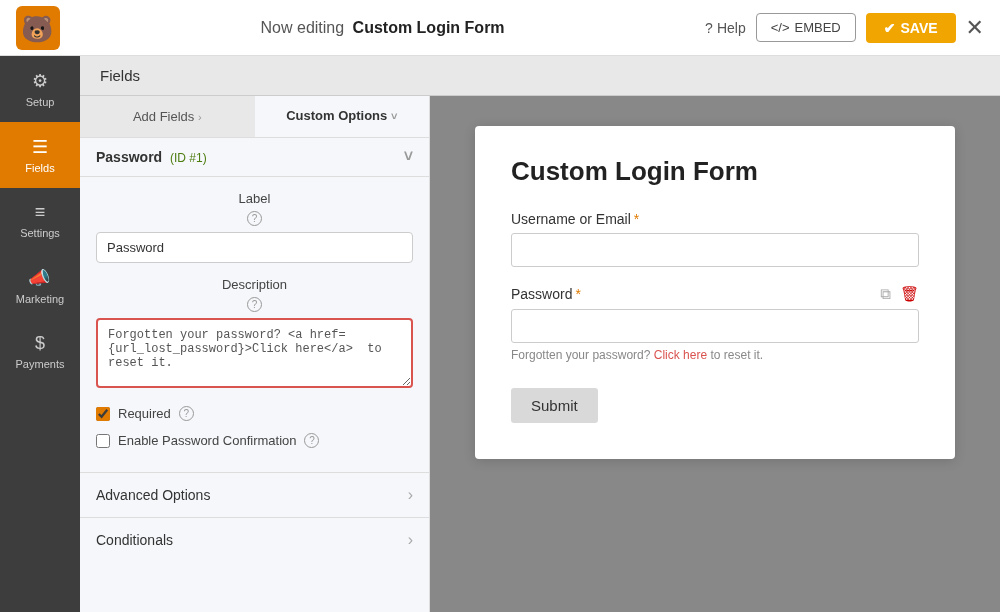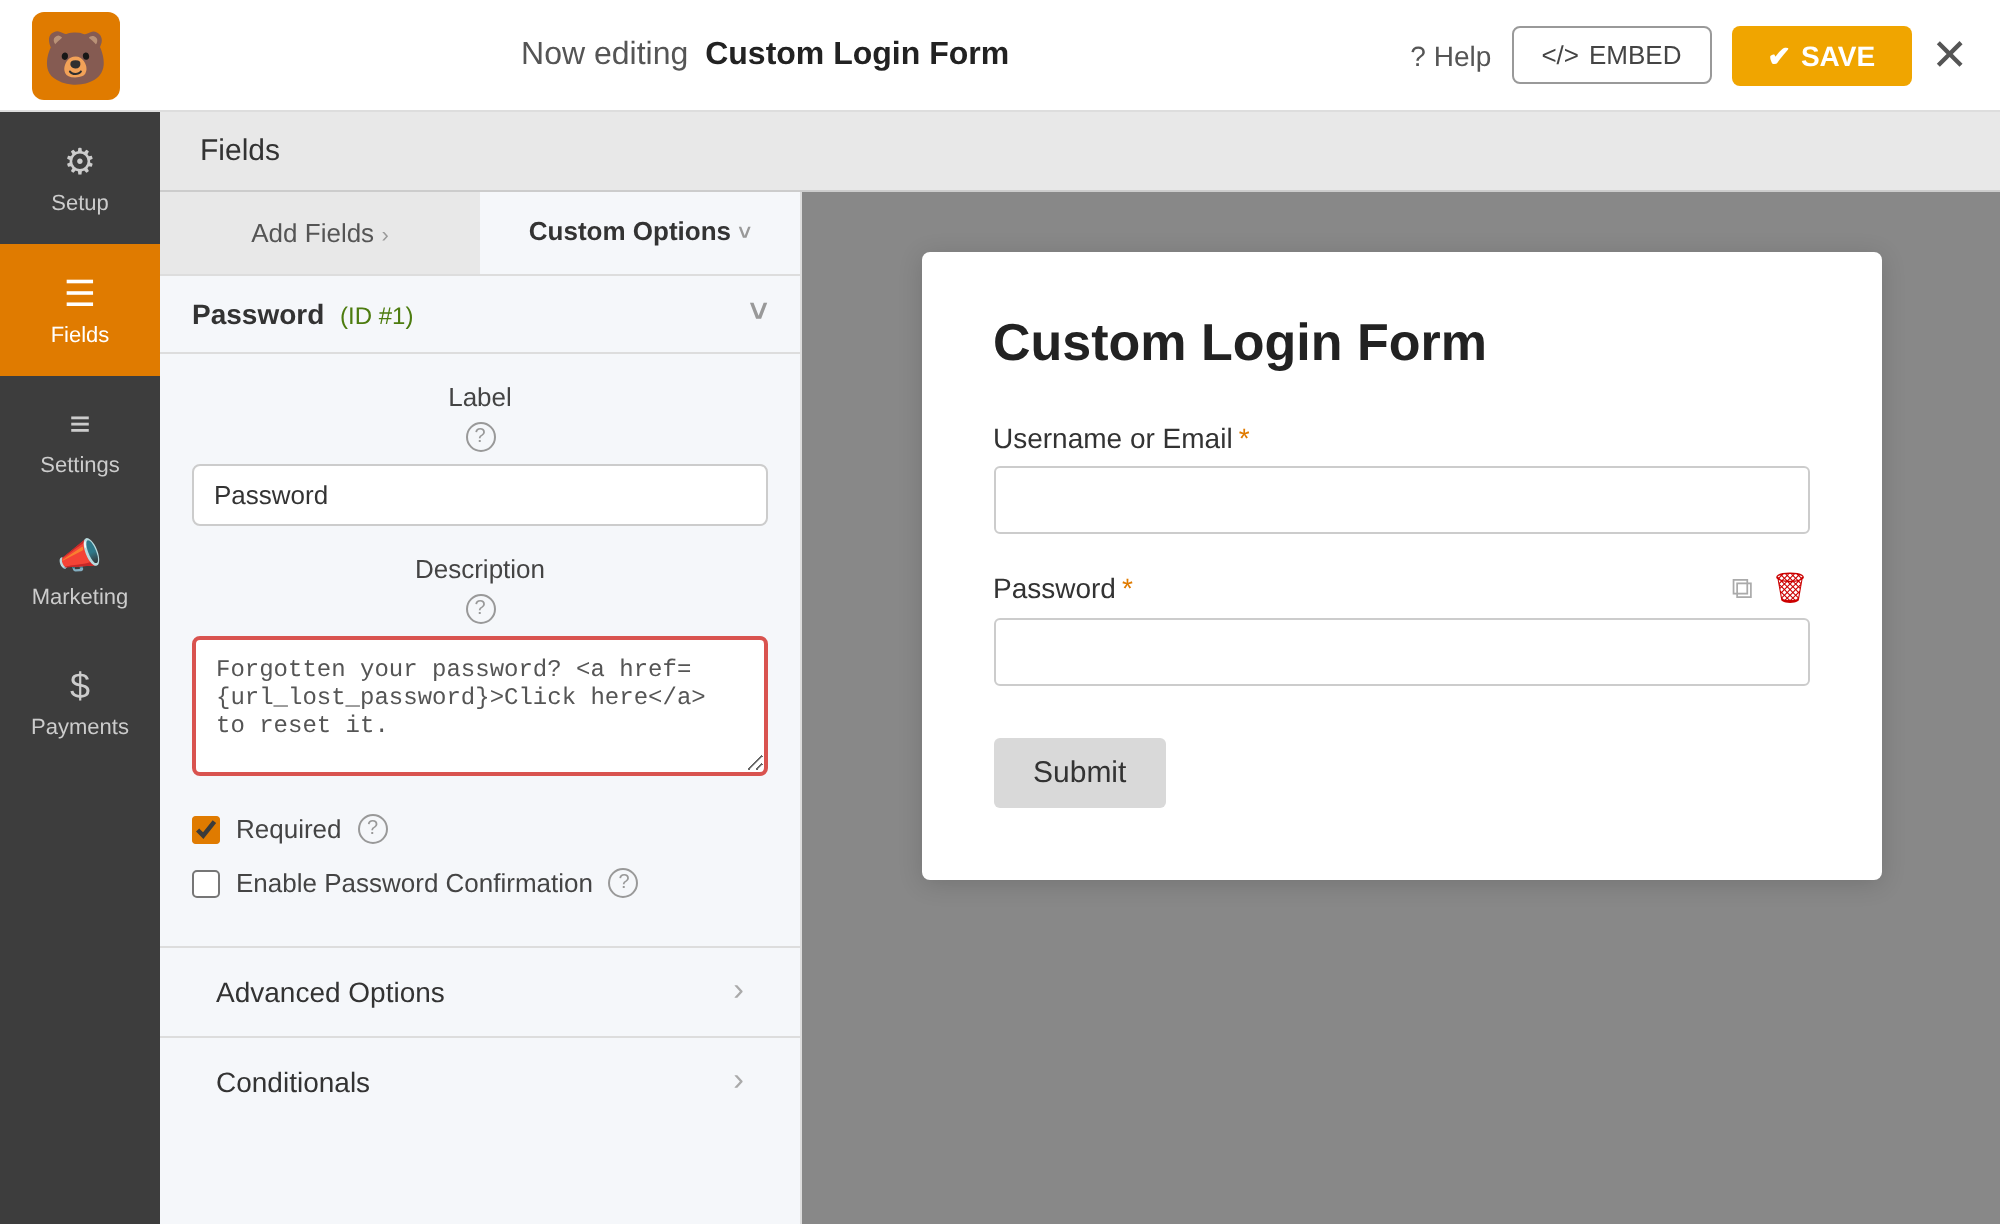--- a/index.html
+++ b/index.html
@@ -35,21 +35,21 @@
       background: #e8e8e8; border-bottom: 1px solid #ccc; padding: 0 20px;
       height: 40px; display: flex; align-items: center;
     }
     .fields-tab-title { font-size: 15px; color: #333; font-weight: 500; }
 
     
     .fields-body { display: flex; flex: 1; overflow: hidden; }
 
     
     .field-editor {
-      width: 321px; background: #f5f7fa; border-right: 1px solid #ddd; flex-shrink: 0; overflow-y: auto;
+      width: 350px; background: #f5f7fa; border-right: 1px solid #ddd; flex-shrink: 0; overflow-y: auto;
     }
     .tabs-row {
       display: flex; border-bottom: 1px solid #ddd;
     }
     .tab-btn {
       flex: 1; padding: 12px 0; text-align: center; font-size: 13px; color: #555; cursor: pointer; background: #e8e8e8; border: none;
     }
     .tab-btn.active { background: #f5f7fa; color: #333; font-weight: 600; border-bottom: 2px solid #f5f7fa; }
     .tab-btn .arrow { font-size: 11px; color: #999; }
 
@@ -81,21 +81,21 @@
       min-height: 70px; font-family: 'Courier New', monospace;
     }
 
     .checkbox-row {
       display: flex; align-items: center; gap: 8px; margin-bottom: 10px; margin-top: 12px;
     }
     .checkbox-row input[type=checkbox] { width: 14px; height: 14px; accent-color: #e07b00; }
     .checkbox-row label { font-size: 13px; color: #444; }
 
     .collapsible-row {
-      display: flex; align-items: center; justify-content: space-between; padding: 13px 28px;
+      display: flex; align-items: center; justify-content: space-between; padding: 13px 16px;
       border-top: 1px solid #ddd; cursor: pointer; background: #f5f7fa;
     }
     .collapsible-row span { font-size: 14px; color: #333; font-weight: 500; }
     .collapsible-row .chevron-right { color: #aaa; font-size: 16px; }
 
     
     .preview-area {
       flex: 1; background: #888; display: flex; align-items: flex-start; justify-content: center; padding: 30px 20px; overflow: auto;
     }
     .form-preview {
@@ -269,20 +269,25 @@
           
           <div class="preview-field-group preview-field-wrapper" style="position:relative;">
             <div class="preview-label">
               <span>Password</span>
               <span class="required-star">*</span>
               <span style="flex:1;"></span>
               <span class="preview-action-icon" style="font-size:15px;color:#aaa;margin-left:auto;">⧉</span>
               <span class="preview-action-icon delete" style="font-size:15px;color:#c00;margin-left:6px;">🗑</span>
             </div>
             <input type="password" class="preview-input" style="">
+            <div class="preview-hint">
+              <span>Forgotten your password?</span>
+              <a href="#">Click here</a>
+              <span>to reset it.</span>
+            </div>
           </div>
 
           
           <button class="preview-submit">
             <span>Submit</span>
           </button>
 
         </div>
       </div>
 

